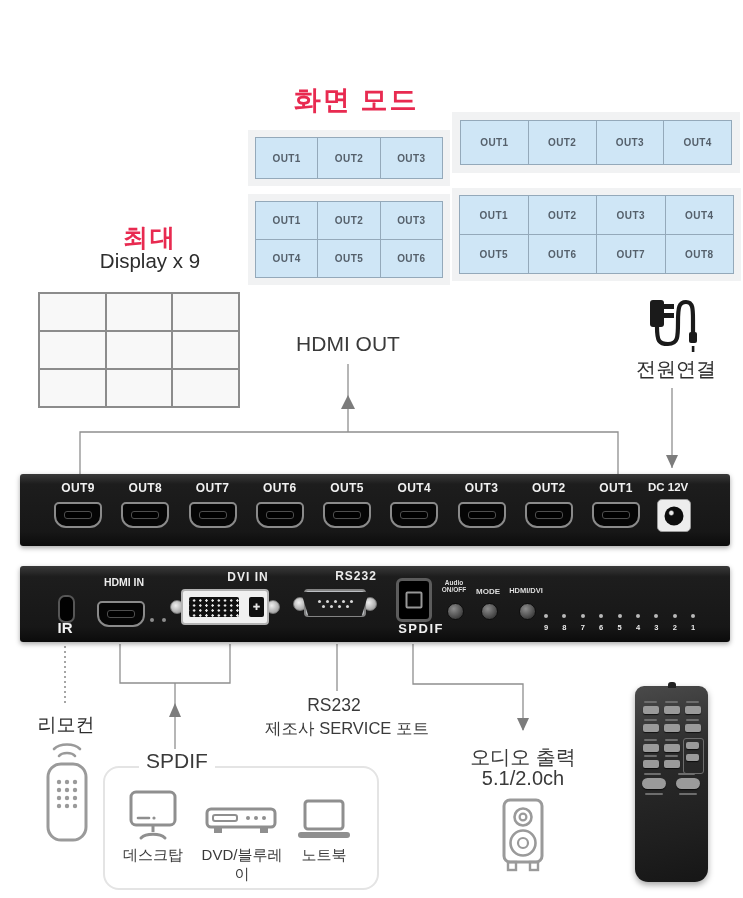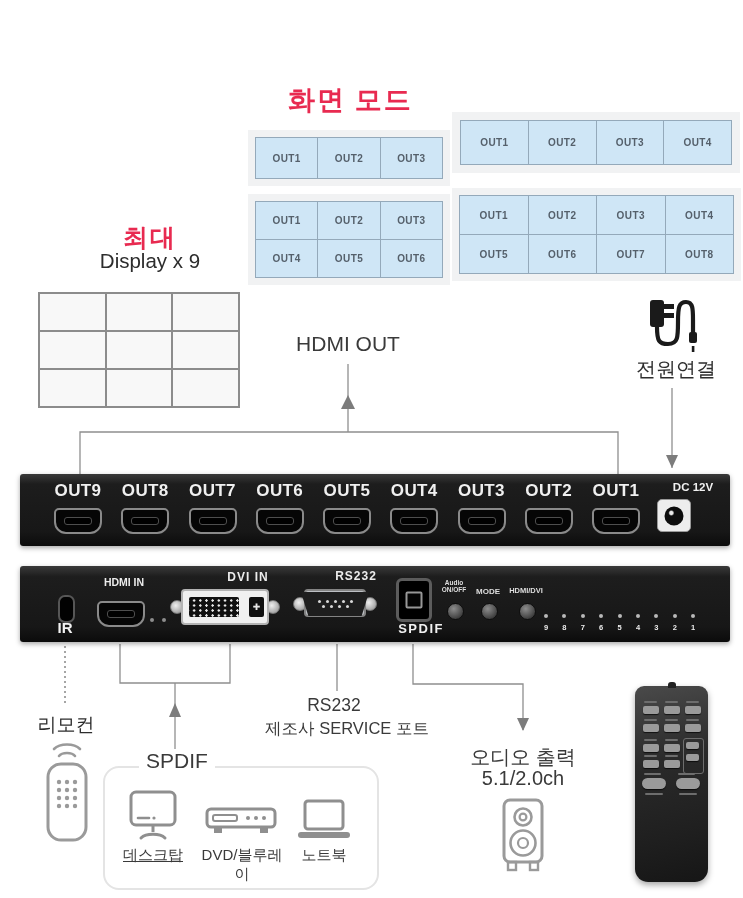--- a/index.html
+++ b/index.html
@@ -8,21 +8,21 @@
   .abs{position:absolute;}
 
   
   .mode-list{position:absolute;left:84px;top:70px;margin:0;padding:0;list-style:none;
     font-size:13.5px;color:#3a3a3a;font-weight:500;}
   .mode-list li{line-height:23.4px;white-space:nowrap;}
 
   
   .title-red{position:absolute;color:var(--accent-red,#e82a50);font-weight:bold;
     font-family:"Liberation Serif","DejaVu Serif",serif;}
-  .screen-mode-title{left:288px;top:82px;width:136px;font-size:27px;letter-spacing:2px;}
+  .screen-mode-title{left:288px;top:82px;width:136px;text-align:center;font-size:27px;letter-spacing:2px;}
   .max-title{left:108px;top:221px;width:84px;text-align:center;font-size:25px;letter-spacing:2px;}
   .display-x9{position:absolute;left:70px;top:249px;width:160px;text-align:center;
     font-size:20.5px;color:#2d2d2d;}
 
   
   .grid-box{position:absolute;background:#f1f2f3;}
   .ginner{display:grid;width:100%;height:100%;border-top:1px solid var(--cell-border,#94a9ba);
     border-left:1px solid var(--cell-border,#94a9ba);box-sizing:border-box;}
   .gcell{border-right:1px solid var(--cell-border,#94a9ba);border-bottom:1px solid var(--cell-border,#94a9ba);
     background:var(--cell-blue,#cfe6f6);display:flex;align-items:center;justify-content:center;
@@ -40,26 +40,26 @@
 
   
   .lines{position:absolute;left:0;top:0;z-index:0;}
 
   
   .panel{position:absolute;left:20px;width:710px;background:linear-gradient(180deg,#3a3a3a,#1d1d1d 14%,#171717 80%,#0b0b0b);
     border-radius:3px;box-shadow:0 2px 5px rgba(0,0,0,.35);z-index:2;}
   .panel.rear{top:474px;height:72px;}
   .panel.front{top:566px;height:76px;}
   .port{position:absolute;width:66px;top:7px;text-align:center;}
-  .port-label{font-size:17px;font-weight:bold;color:#f0f0f0;letter-spacing:.4px;}
+  .port-label{font-size:12px;font-weight:bold;color:#f0f0f0;letter-spacing:.4px;}
   .hdmi-port{margin:7px auto 0;width:44px;height:22px;background:#060606;
     border:2px solid #8a8a8a;border-radius:5px 5px 12px 12px;position:relative;}
   .hdmi-port:after{content:"";position:absolute;left:50%;top:50%;transform:translate(-50%,-50%);
     width:26px;height:6px;background:#000;border:1px solid #4e4e4e;border-radius:3px;}
-  .dc-label{position:absolute;left:628px;top:7px;width:90px;text-align:center;
+  .dc-label{position:absolute;left:628px;top:7px;width:90px;text-align:left;
     font-size:11.5px;font-weight:bold;color:#f0f0f0;}
   .dcjack{position:absolute;left:637px;top:25px;width:34px;height:33px;background:#ededed;
     border:1px solid #9a9a9a;border-radius:5px;box-sizing:border-box;}
   .dcjack:after{content:"";position:absolute;left:50%;top:50%;transform:translate(-50%,-50%);
     width:19px;height:19px;border-radius:50%;
     background:radial-gradient(circle at 36% 34%,#e8e8e8 1.6px,#0d0d0d 3px);}
 
   
   .ir-slot{position:absolute;left:38px;top:29px;width:13px;height:24px;background:#020202;
     border:2px solid #565656;border-radius:7px;}
@@ -359,21 +359,21 @@
   <div class="input-label">SPDIF</div>
   <div class="input-box"></div>
 
   <svg class="abs" style="left:127px;top:788px;z-index:2;" width="52" height="54" viewBox="0 0 52 54">
     <rect x="4" y="4" width="44" height="33" rx="5" stroke="#8f8f8f" stroke-width="3" fill="none"></rect>
     <line x1="11" y1="30" x2="22" y2="30" stroke="#8f8f8f" stroke-width="2.6" stroke-linecap="round"></line>
     <circle cx="27" cy="30" r="1.6" fill="#8f8f8f"></circle>
     <line x1="26" y1="37" x2="26" y2="44" stroke="#8f8f8f" stroke-width="3"></line>
     <path d="M14,50 C19,45 33,45 38,50" stroke="#8f8f8f" stroke-width="3" fill="none" stroke-linecap="round"></path>
   </svg>
-  <div class="dev-label" style="left:111px;top:846px;width:84px;text-decoration:underline;">데스크탑</div>
+  <div class="dev-label" style="left:111px;top:846px;width:84px;">데스크탑</div>
 
   <svg class="abs" style="left:204px;top:804px;z-index:2;" width="74" height="34" viewBox="0 0 74 34">
     <rect x="3" y="5" width="68" height="18" rx="4" stroke="#8f8f8f" stroke-width="3" fill="none"></rect>
     <rect x="9" y="11" width="24" height="6" rx="2" stroke="#8f8f8f" stroke-width="2" fill="none"></rect>
     <circle cx="44" cy="14" r="2" fill="#8f8f8f"></circle>
       <circle cx="52" cy="14" r="2" fill="#8f8f8f"></circle>
       <circle cx="60" cy="14" r="2" fill="#8f8f8f"></circle>
     <rect x="10" y="23" width="8" height="6" fill="#8f8f8f"></rect>
     <rect x="56" y="23" width="8" height="6" fill="#8f8f8f"></rect>
   </svg>

